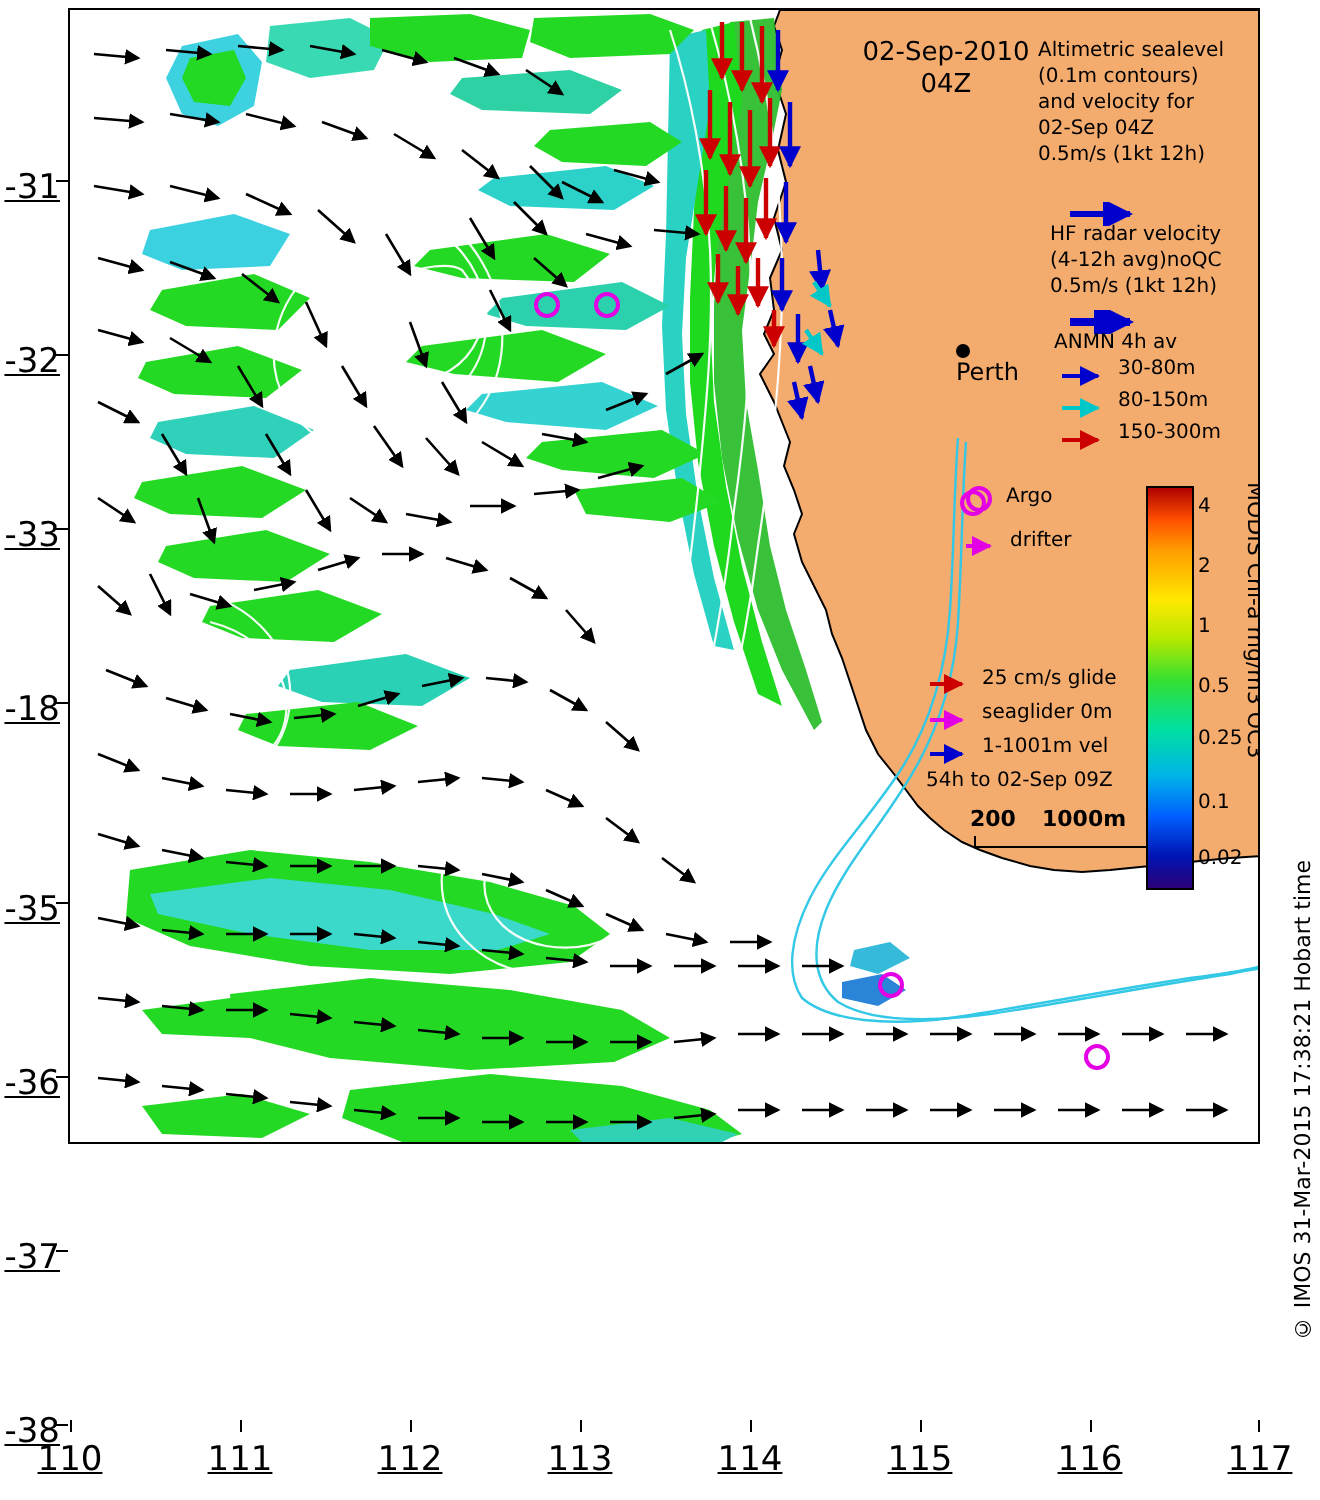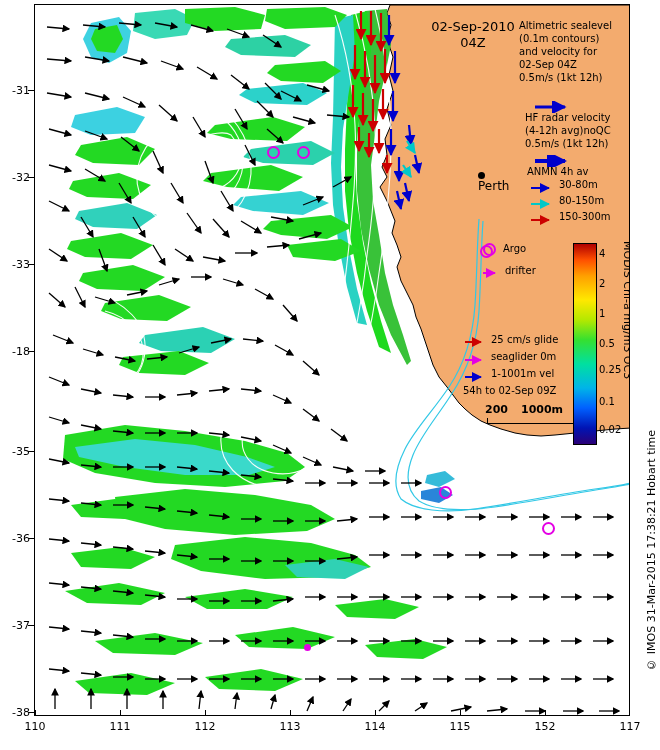--- a/index.html
+++ b/index.html
@@ -6,33 +6,34 @@
   body{
     width:660px;height:750px;overflow:hidden;
     background:#ffffff;
     font-family:"DejaVu Sans", sans-serif;
     position:relative;
   }
   #root{position:absolute;left:0;top:0;width:660px;height:750px;}
 
   
   .plot{
-    position:absolute;left:34px;top:4px;width:596px;height:712px;
+    position:absolute;left:34px;top:4px;width:596px;height:568px;
     background:#3b82f6;
     border:1px solid #000;
     box-sizing:border-box;
     overflow:hidden;
   }
   .ocean{position:absolute;left:0;top:0;width:100%;height:100%;background:#ffffff;}
 
   
   .tick{position:absolute;background:#000;}
   .xlab,.ylab{
-    position:absolute;font-size:11px;color:#000;
+    position:absolute;font-size:17px;color:#000;
     font-family:"DejaVu Sans", sans-serif;
+    text-decoration:underline;
   }
   .ylab{text-align:right;width:28px;}
   .xlab{text-align:center;width:40px;}
 
   
   .credit{
     position:absolute;right:2px;top:430px;
     font-size:11px;color:#000;
     writing-mode:vertical-rl;
     transform:rotate(180deg);
@@ -573,21 +574,21 @@
   <div class="tick" style="left:28px;top:538px;width:6px;height:1px;"></div>
   <div class="tick" style="left:28px;top:625px;width:6px;height:1px;"></div>
   <div class="tick" style="left:28px;top:712px;width:6px;height:1px;"></div>
 
   <div class="xlab" style="left:15px;top:720px;">110</div>
   <div class="xlab" style="left:100px;top:720px;">111</div>
   <div class="xlab" style="left:185px;top:720px;">112</div>
   <div class="xlab" style="left:270px;top:720px;">113</div>
   <div class="xlab" style="left:355px;top:720px;">114</div>
   <div class="xlab" style="left:440px;top:720px;">115</div>
-  <div class="xlab" style="left:525px;top:720px;">152</div>
+  <div class="xlab" style="left:525px;top:720px;">116</div>
   <div class="xlab" style="left:610px;top:720px;">117</div>
 
   <div class="tick" style="left:35px;top:710px;width:1px;height:6px;"></div>
   <div class="tick" style="left:120px;top:710px;width:1px;height:6px;"></div>
   <div class="tick" style="left:205px;top:710px;width:1px;height:6px;"></div>
   <div class="tick" style="left:290px;top:710px;width:1px;height:6px;"></div>
   <div class="tick" style="left:375px;top:710px;width:1px;height:6px;"></div>
   <div class="tick" style="left:460px;top:710px;width:1px;height:6px;"></div>
   <div class="tick" style="left:545px;top:710px;width:1px;height:6px;"></div>
   <div class="tick" style="left:629px;top:710px;width:1px;height:6px;"></div>

